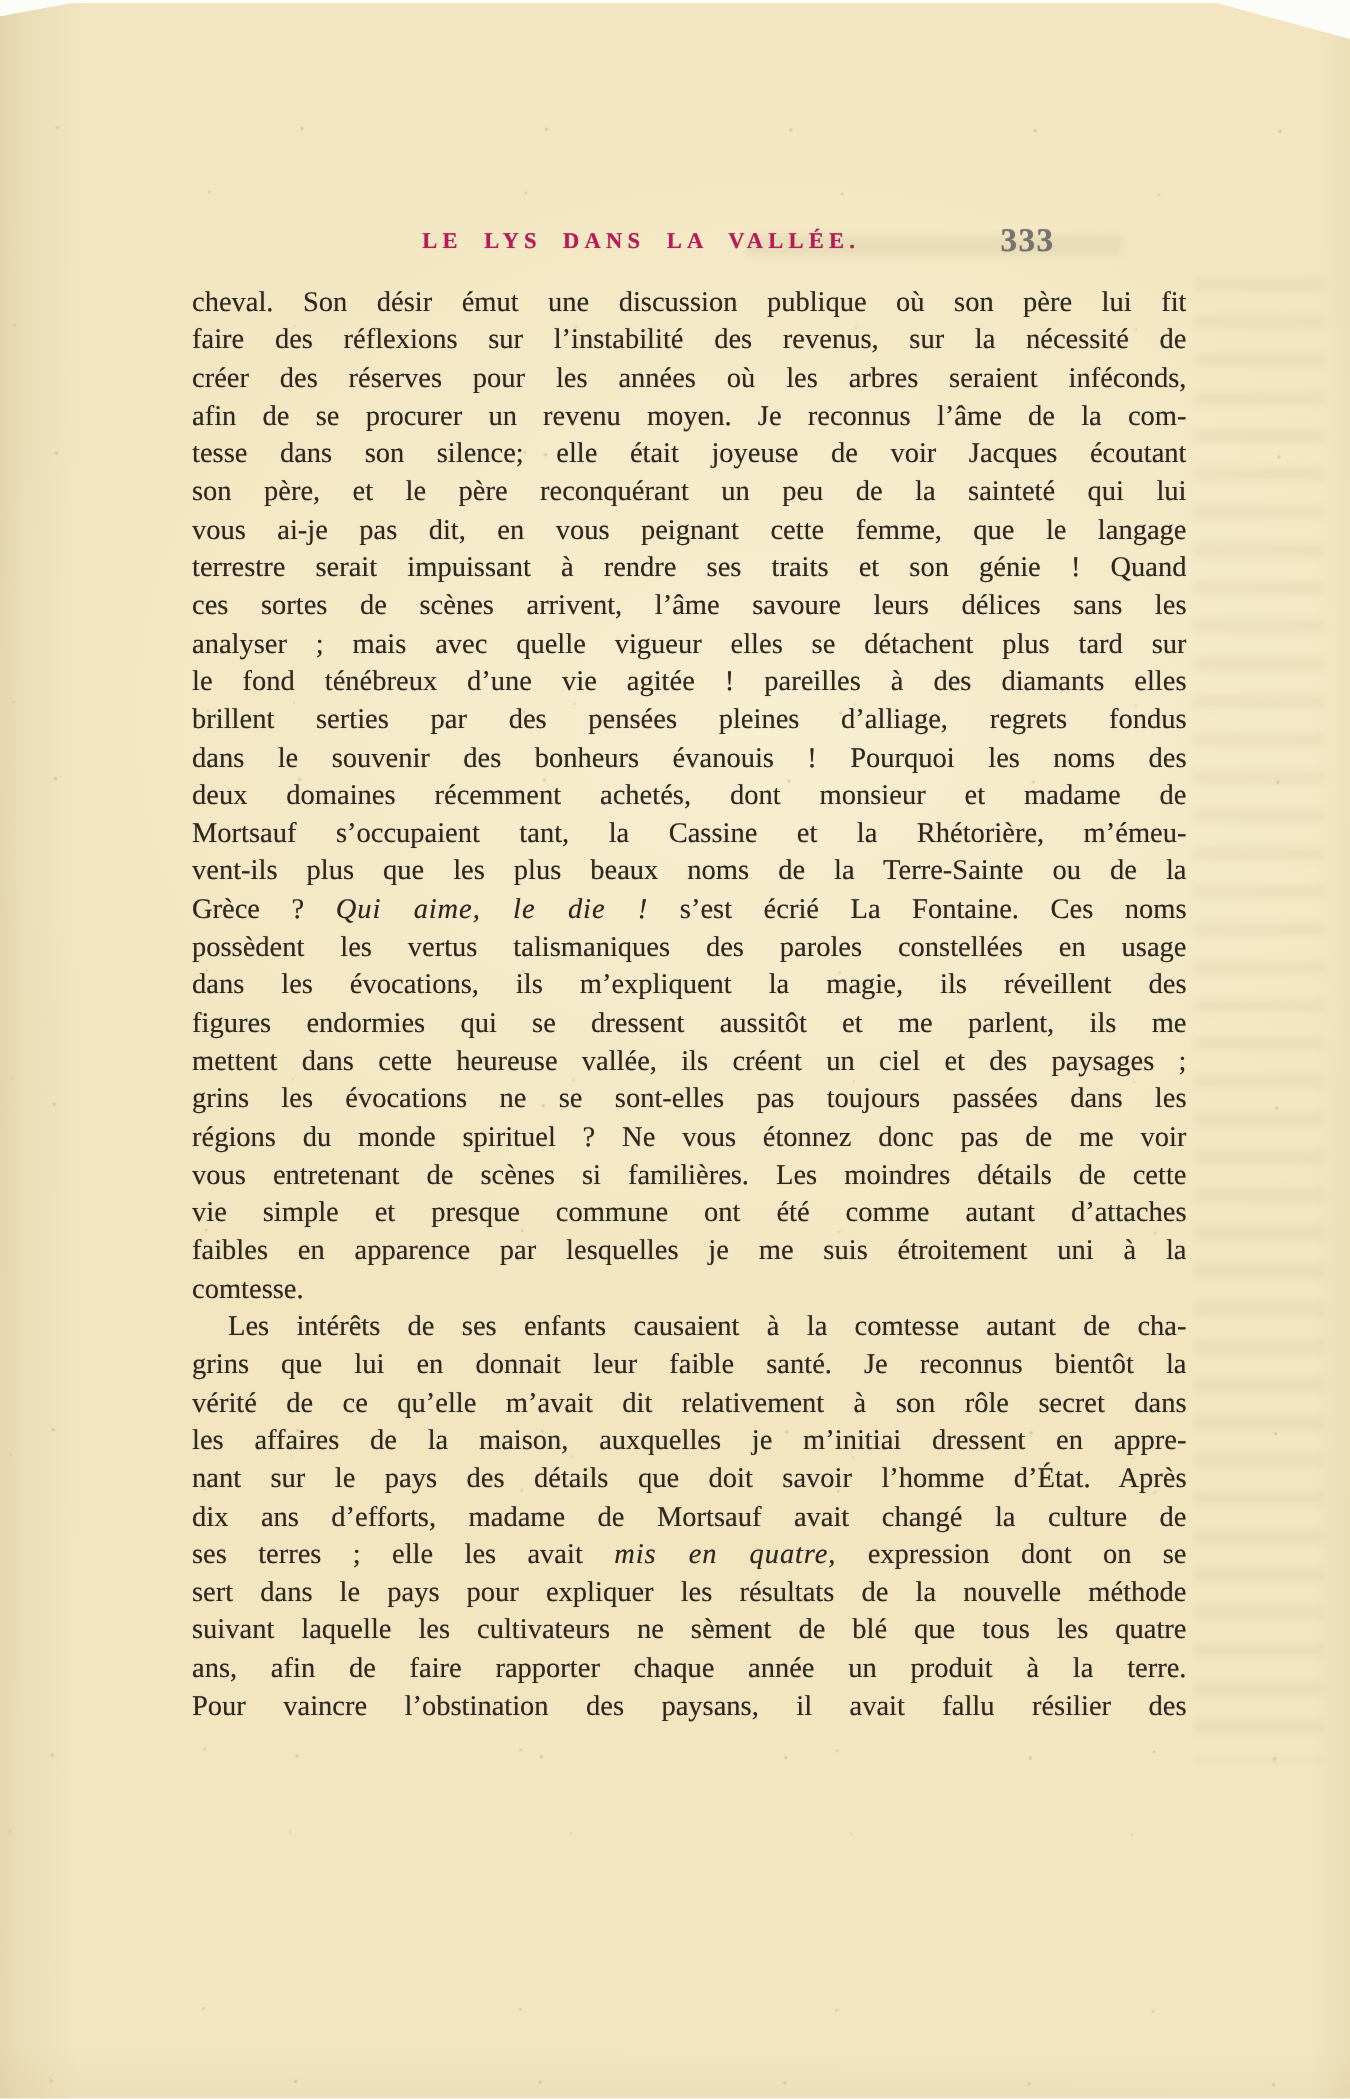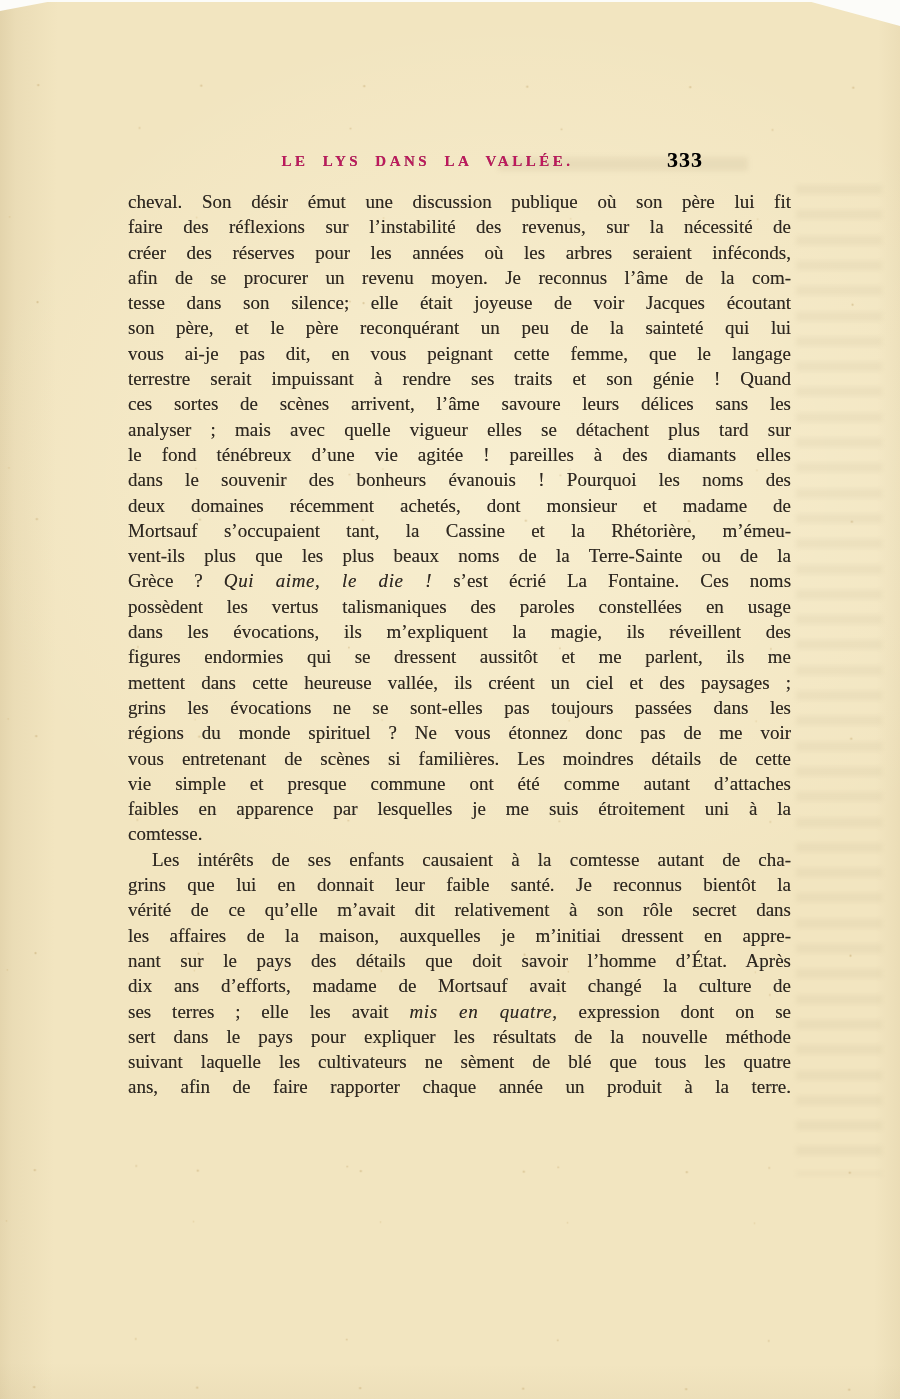--- a/index.html
+++ b/index.html
@@ -45,21 +45,21 @@
   .running-header{position:absolute;left:128px;top:0;width:663px;height:0;}
   .header-title{
     position:absolute;left:0;right:0;top:153px;text-align:center;
     transform:translateX(-32px);
     font-size:15px;font-weight:bold;letter-spacing:3.5px;word-spacing:7px;
     color:#be185d;text-shadow:0 0 .6px rgba(46,40,33,.55);
   }
   .page-number{
     position:absolute;right:88px;top:147px;
     font-size:22px;font-weight:bold;letter-spacing:1px;
-    color:#000000;text-shadow:0 0 .6px rgba(46,40,33,.55);
+    color:#737373;text-shadow:0 0 .6px rgba(46,40,33,.55);
   }
   
   .body-text{
     position:absolute;left:128px;top:189px;width:663px;
     font-size:19px;line-height:25.3px;color:#2e2821;
     text-shadow:0 0 .55px rgba(46,40,33,.5);
   }
   .line{
     text-align:justify;text-align-last:justify;
     height:25.3px;overflow:hidden;white-space:normal;
@@ -91,20 +91,21 @@
       <div class="line">faire des réflexions sur l’instabilité des revenus, sur la nécessité de</div>
       <div class="line">créer des réserves pour les années où les arbres seraient inféconds,</div>
       <div class="line">afin de se procurer un revenu moyen. Je reconnus l’âme de la com-</div>
       <div class="line">tesse dans son silence; elle était joyeuse de voir Jacques écoutant</div>
       <div class="line">son père, et le père reconquérant un peu de la sainteté qui lui</div>
       <div class="line">vous ai-je pas dit, en vous peignant cette femme, que le langage</div>
       <div class="line">terrestre serait impuissant à rendre ses traits et son génie ! Quand</div>
       <div class="line">ces sortes de scènes arrivent, l’âme savoure leurs délices sans les</div>
       <div class="line">analyser ; mais avec quelle vigueur elles se détachent plus tard sur</div>
       <div class="line">le fond ténébreux d’une vie agitée ! pareilles à des diamants  elles</div>
+      <div class="line">brillent serties par des pensées pleines d’alliage, regrets fondus</div>
       <div class="line">dans le souvenir des bonheurs évanouis ! Pourquoi les noms des</div>
       <div class="line">deux domaines récemment achetés, dont monsieur et madame de</div>
       <div class="line">Mortsauf s’occupaient tant, la Cassine et la Rhétorière, m’émeu-</div>
       <div class="line">vent-ils plus que les plus beaux noms de la Terre-Sainte ou de la</div>
       <div class="line"><span>Grèce ? </span><span class="it">Qui aime, le die !</span><span> s’est écrié La Fontaine. Ces noms</span></div>
       <div class="line">possèdent les vertus talismaniques des paroles constellées en usage</div>
       <div class="line">dans les évocations, ils m’expliquent la magie, ils réveillent des</div>
       <div class="line">figures endormies qui se dressent aussitôt et me parlent, ils me</div>
       <div class="line">mettent dans cette heureuse vallée, ils créent un ciel et des paysages ;</div>
       <div class="line">grins les évocations ne se sont-elles pas toujours passées dans les</div>
@@ -116,14 +117,15 @@
       <div class="line indent">Les intérêts de ses enfants causaient à la comtesse autant de cha-</div>
       <div class="line">grins que lui en donnait leur faible santé. Je reconnus bientôt la</div>
       <div class="line">vérité de ce qu’elle m’avait dit relativement à son rôle secret dans</div>
       <div class="line">les affaires de la maison, auxquelles je m’initiai dressent en appre-</div>
       <div class="line">nant sur le pays des détails que doit savoir l’homme d’État. Après</div>
       <div class="line">dix ans d’efforts, madame de Mortsauf avait changé la culture de</div>
       <div class="line"><span>ses terres ; elle les avait </span><span class="it">mis en quatre,</span><span> expression dont on se</span></div>
       <div class="line">sert dans le pays pour expliquer les résultats de la nouvelle méthode</div>
       <div class="line">suivant laquelle les cultivateurs ne sèment de blé que tous les quatre</div>
       <div class="line">ans, afin de faire rapporter chaque année un produit à la terre.</div>
+      <div class="line">Pour vaincre l’obstination des paysans, il avait fallu résilier des</div>
     </div>
 </div>
 
 </body></html>

